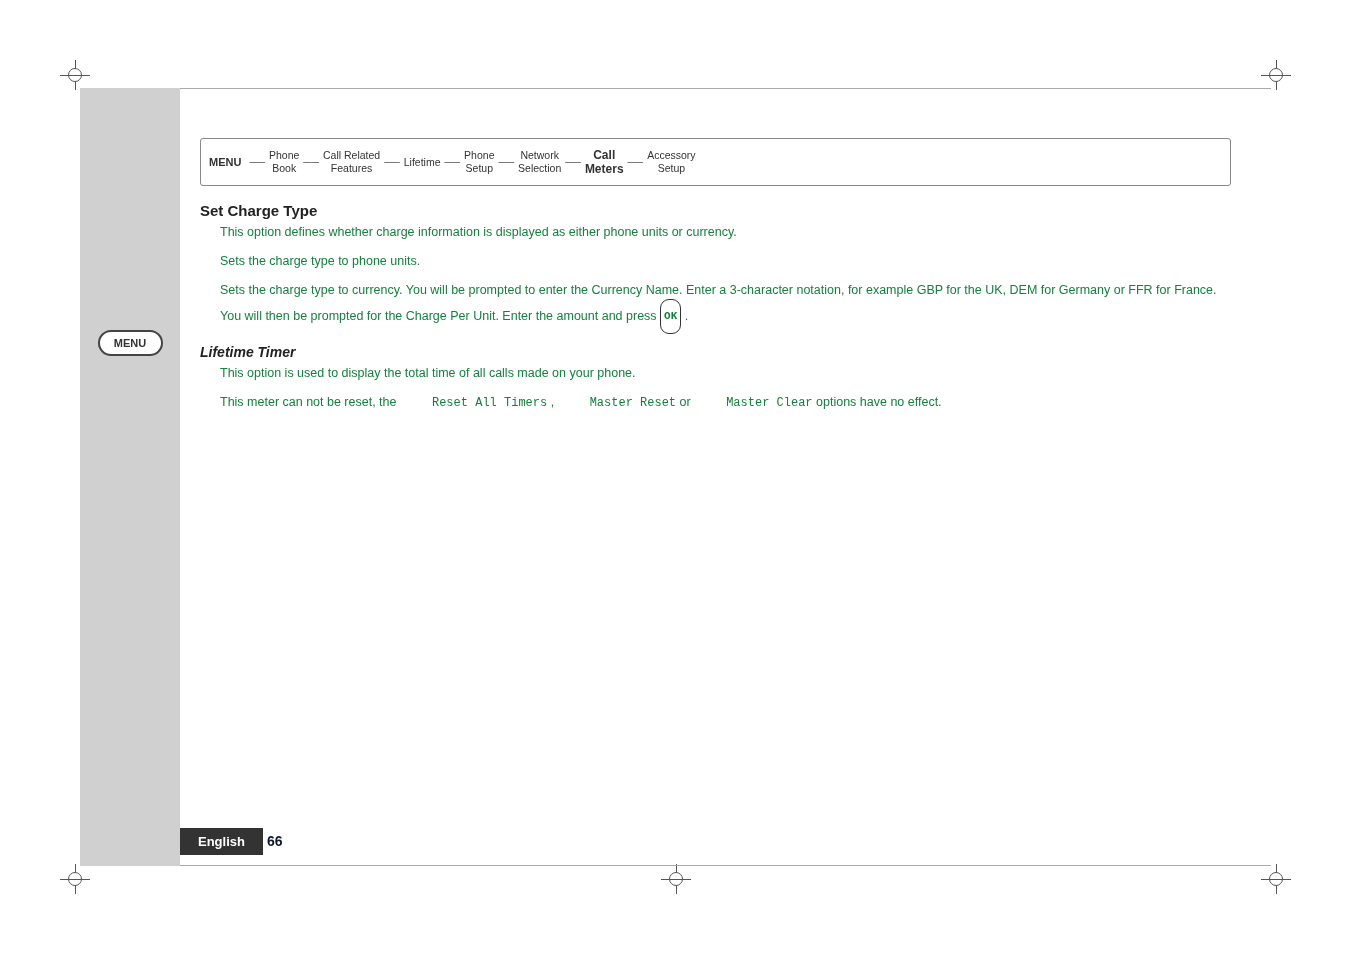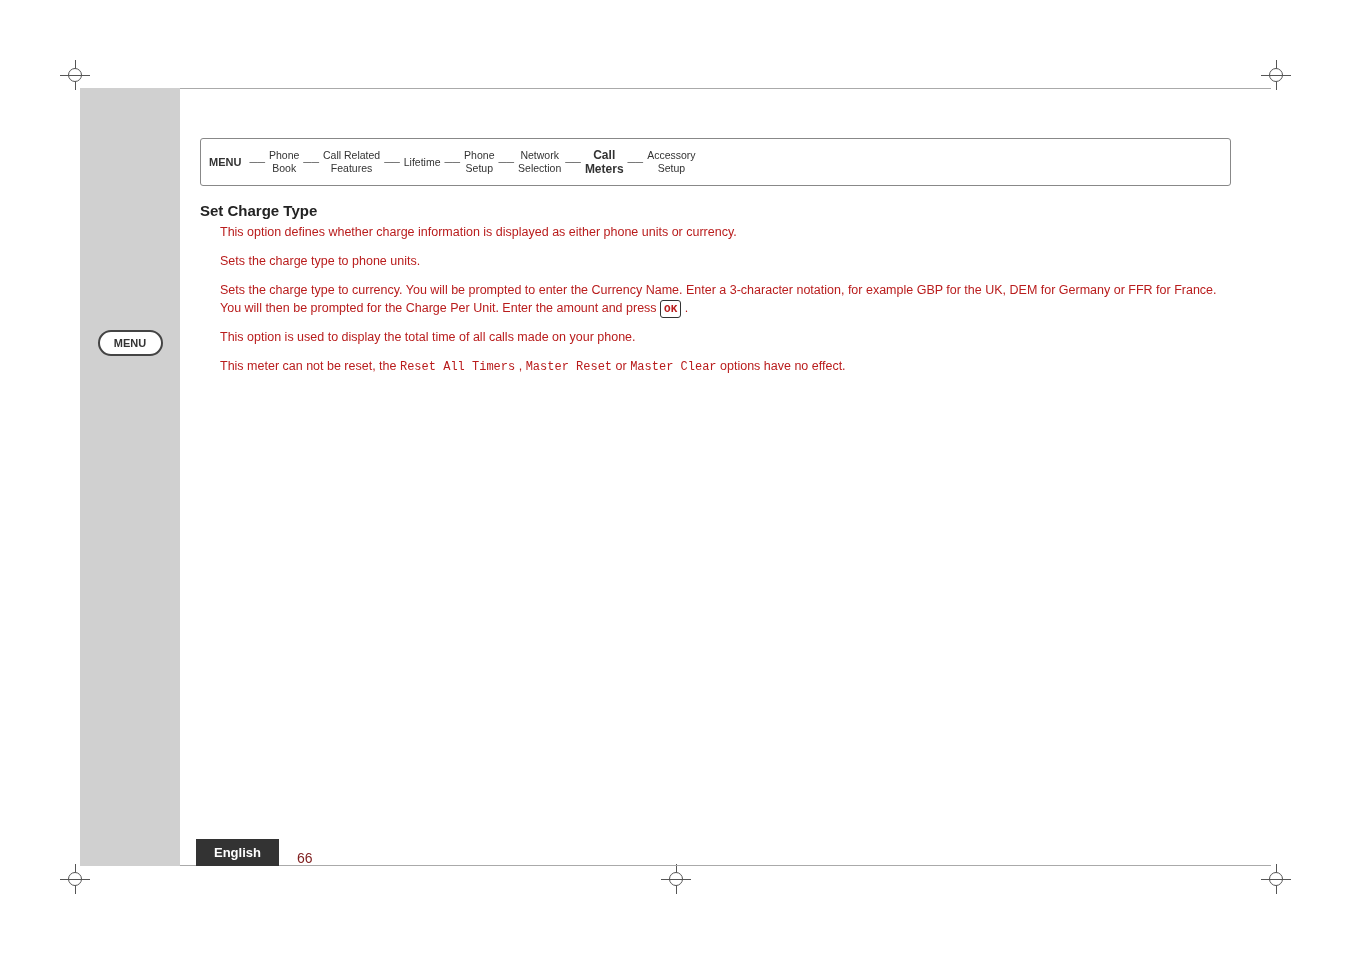--- a/index.html
+++ b/index.html
@@ -154,21 +154,21 @@
       font-weight: bold;
       font-size: 15px;
       margin-bottom: 4px;
     }
 
     .section-body {
       font-size: 12.5px;
       line-height: 1.5;
       margin-bottom: 10px;
       margin-left: 20px;
-      color: #b91c1c;
+      color: #15803d;
     }
 
     .subsection-title {
       font-weight: bold;
       font-size: 13px;
       margin-bottom: 3px;
       margin-left: 20px;
     }
 
     .italic-title {
@@ -176,28 +176,29 @@
       font-weight: bold;
       font-size: 14px;
       margin-bottom: 4px;
       margin-top: 8px;
     }
 
     
     .mono {
       font-family: 'Courier New', Courier, monospace;
       font-size: 12px;
+      margin-left: 32px;
     }
 
     
     .ok-badge {
       display: inline-block;
       border: 1px solid #333;
-      border-radius: 3px;
-      padding: 0px 3px;
+      border-radius: 9px;
+      padding: 8px 3px;
       font-size: 11px;
       font-weight: bold;
       font-family: 'Courier New', monospace;
       vertical-align: middle;
     }
 
     
     .menu-button-container {
       position: absolute;
       top: 330px;
@@ -219,39 +220,39 @@
       background: white;
       color: #333;
       width: 65px;
       height: 26px;
     }
 
     
     .footer {
       position: absolute;
       bottom: 88px;
-      left: 96px;
+      left: 80px;
       right: 80px;
       height: 50px;
       display: flex;
-      align-items: flex-end;
+      align-items: center;
       padding-left: 100px;
     }
     .footer-language {
       background: #333;
       color: white;
       font-weight: bold;
       font-size: 13px;
       padding: 6px 18px;
     }
     .footer-page {
       font-size: 14px;
-      font-weight: normal;
-      margin-left: 18px;
-      color: #7f1d1d;
+      font-weight: bold;
+      margin-left: 4px;
+      color: #0f172a;
     }
   </style>
 </head>
 <body>
 
 <div class="crosshair ch-tl">
   <div class="crosshair-circle"></div>
 </div>
 <div class="crosshair ch-tr">
   <div class="crosshair-circle"></div>
@@ -334,20 +335,21 @@
     <div>
       <div class="section-body">
         <span>Sets the charge type to currency. You will be prompted to enter the Currency Name. Enter a 3-character notation, for example GBP for the UK, DEM for Germany or FFR for France. You will then be prompted for the Charge Per Unit. Enter the amount and press</span>
         <span> </span>
         <span class="ok-badge">OK</span>
         <span>.</span>
       </div>
     </div>
 
     <div>
+      <div class="italic-title">Lifetime Timer</div>
       <div class="section-body">This option is used to display the total time of all calls made on your phone.</div>
       <div class="section-body">
         <span>This meter can not be reset, the</span>
         <span class="mono">Reset All Timers</span>
         <span>, </span>
         <span class="mono">Master Reset</span>
         <span> or </span>
         <span class="mono">Master Clear</span>
         <span> options have no effect.</span>
       </div>

